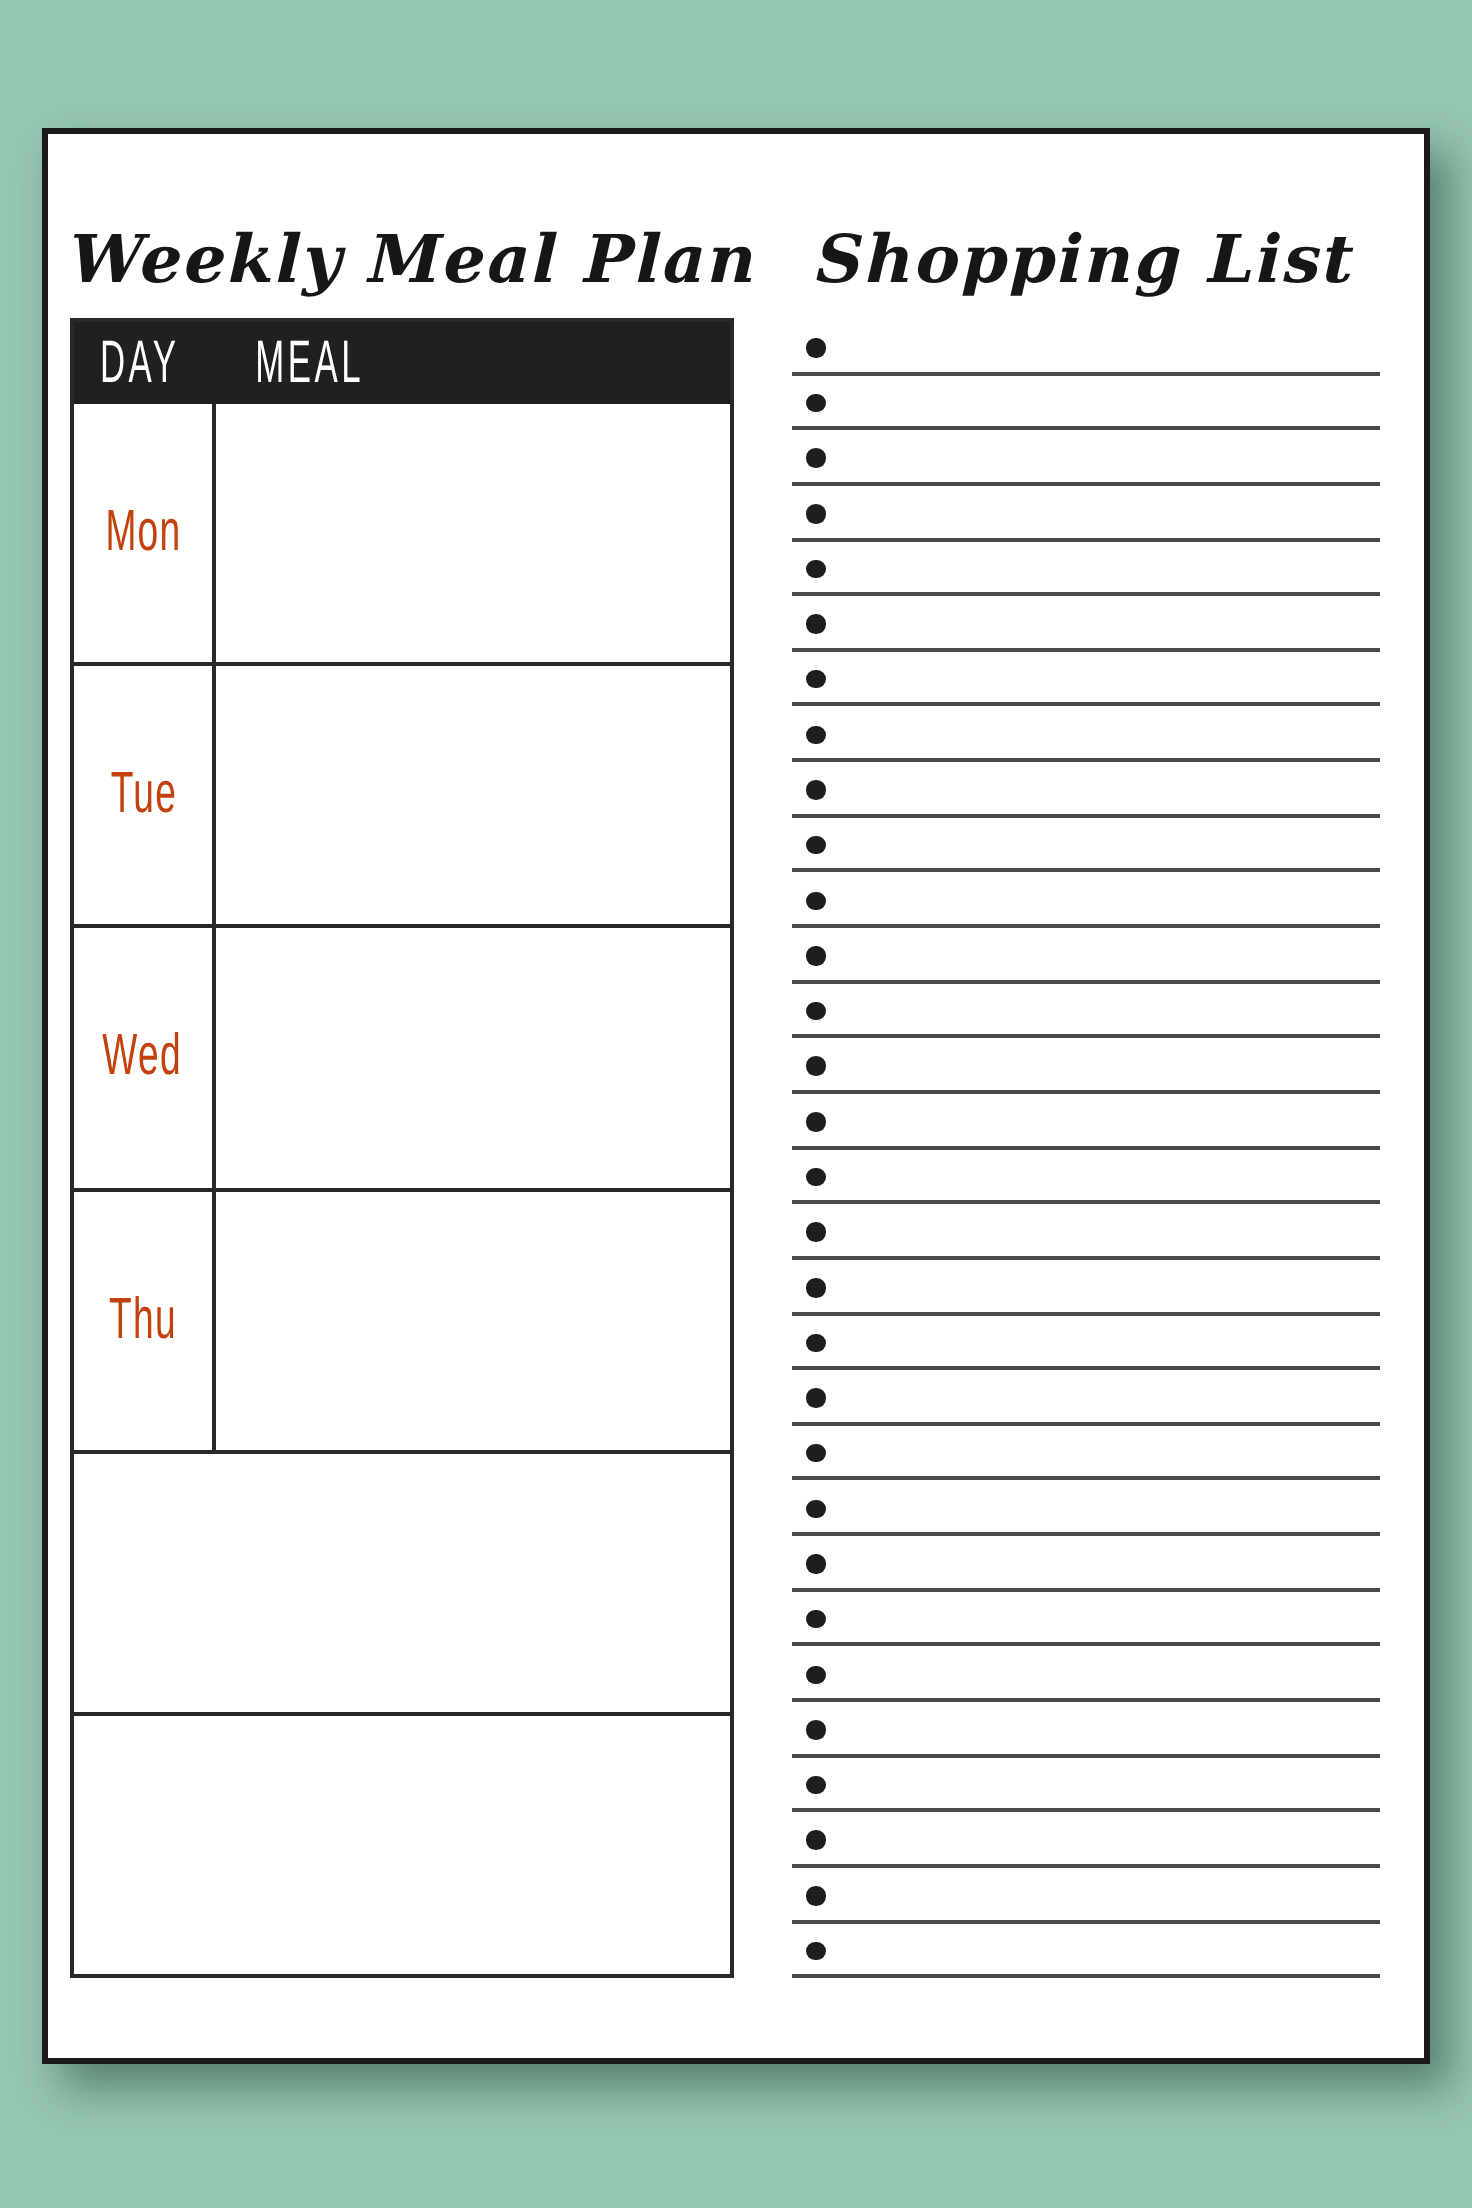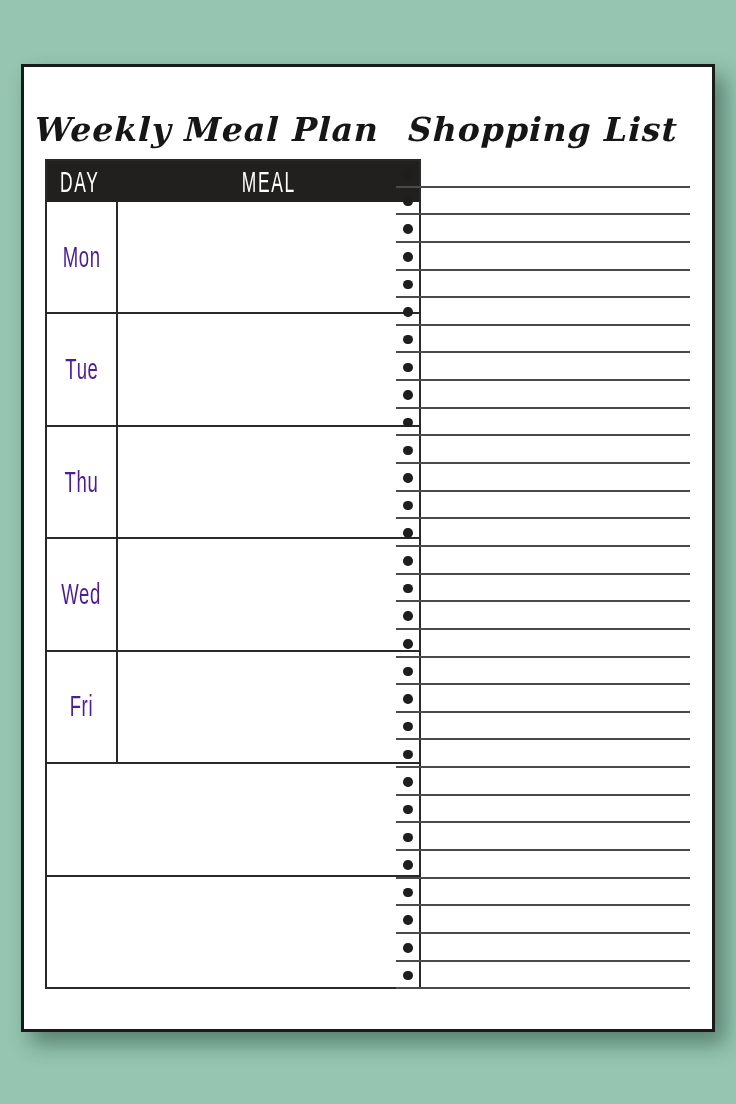--- a/index.html
+++ b/index.html
@@ -26,41 +26,41 @@
     font-style:italic; font-weight:bold;
     font-size:33px; letter-spacing:1px;
     color:#161616; white-space:nowrap;
     transform: skewX(-2deg);
   }
   .title-left  { left:21px;  width:324px; }
   .title-right { left:372px; width:294px; }
 
   
   .meal-table {
-    position:absolute; left:21px; top:92px;
-    width:376px; height:830px;
+    position:absolute; left:11px; top:92px;
+    width:332px; height:830px;
     border:2px solid var(--grid, #2B2828);
     display:flex; flex-direction:column;
     background:#fff;
   }
   .thead {
     height:41px; flex:0 0 41px;
     background: var(--ink, #221F1F);
     display:flex; align-items:center;
   }
   .th { color:#FFFFFF; font-size:30px; line-height:1; }
   .th-day  { width:71px; padding-left:13px; }
-  .th-meal { flex:1; text-align:center; }
+  .th-meal { flex:1; text-align:left; }
   .rows { flex:1; display:flex; flex-direction:column; }
   .meal-row { flex:1; display:flex; }
   .meal-row + .meal-row { border-top:2px solid var(--grid, #2B2828); }
   .td-day {
     width:71px; border-right:2px solid var(--grid, #2B2828);
     display:flex; align-items:center; justify-content:center;
-    font-size:29px; color:#4c1d95;
+    font-size:29px; color:#c2410c;
   }
   .td-meal { flex:1; font-size:18px; color:#2B2B2B; padding:6px 10px; }
 
   
   .cond {
     display:inline-block;
     transform: scaleX(0.58);
     transform-origin:center center;
     letter-spacing:3px;
     font-weight:400;
@@ -114,37 +114,31 @@
           <div class="td-meal"></div>
         </div>
         <div class="meal-row">
           <div class="td-day">
             <span class="cond cond-day">Tue</span>
           </div>
           <div class="td-meal"></div>
         </div>
         <div class="meal-row">
           <div class="td-day">
+            <span class="cond cond-day">Wed</span>
+          </div>
+          <div class="td-meal"></div>
+        </div>
+        <div class="meal-row">
+          <div class="td-day">
             <span class="cond cond-day">Thu</span>
           </div>
           <div class="td-meal"></div>
         </div>
         <div class="meal-row">
-          <div class="td-day">
-            <span class="cond cond-day">Wed</span>
-          </div>
-          <div class="td-meal"></div>
-        </div>
-        <div class="meal-row">
-          <div class="td-day">
-            <span class="cond cond-day">Fri</span>
-          </div>
-          <div class="td-meal"></div>
-        </div>
-        <div class="meal-row">
           <div class="td-meal"></div>
         </div>
         <div class="meal-row">
           <div class="td-meal"></div>
         </div>
       </div>
   </div>
 
   <div class="shop-list" id="shop-list">
       <div class="shop-item">

